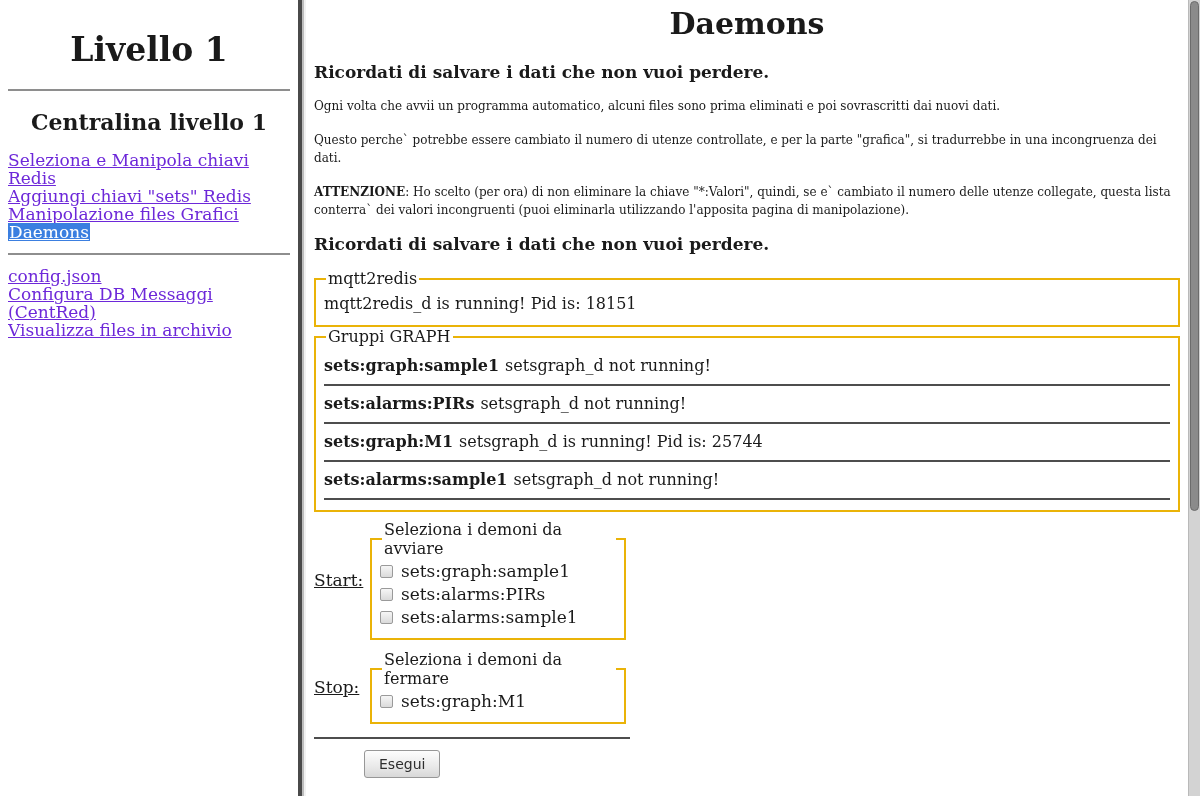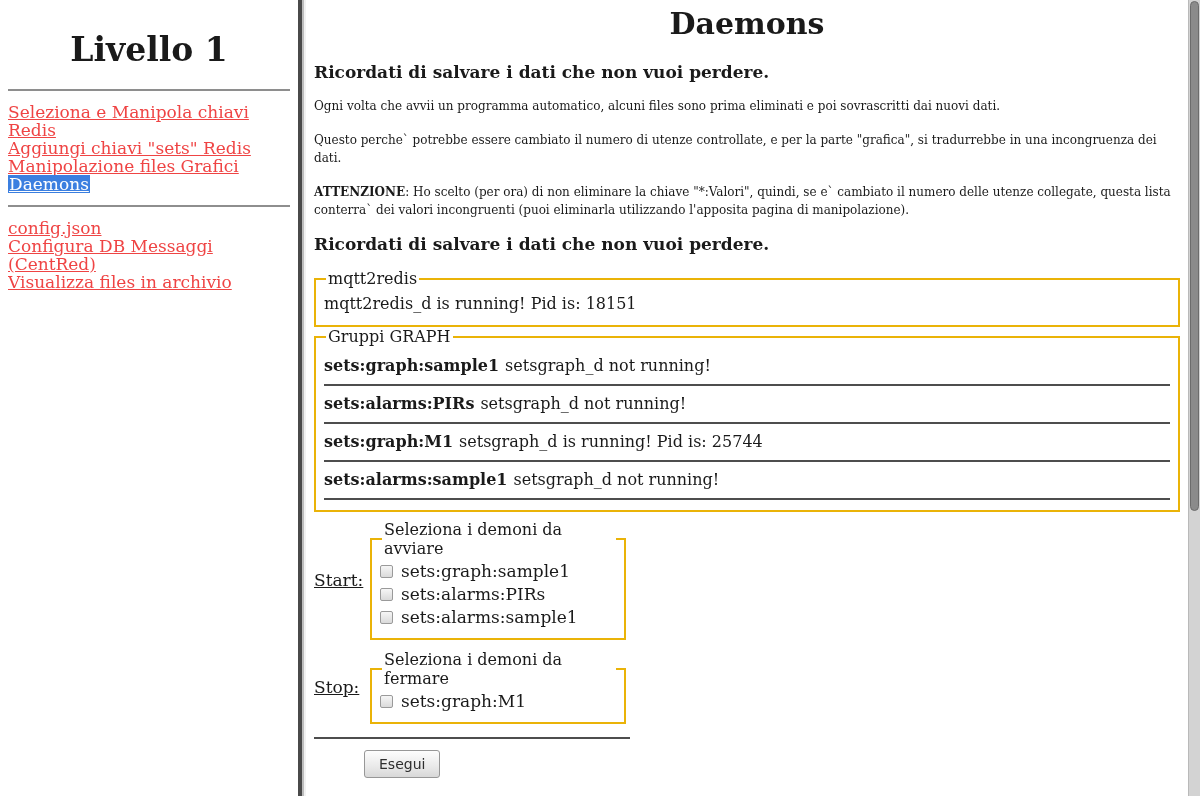--- a/index.html
+++ b/index.html
@@ -28,21 +28,21 @@
     font-size: 22px; font-weight: bold;
     text-align: center; margin: 18px 8px 16px;
   }
   .side-hr {
     border: 0; height: 2px; background: #8e8e8e;
     margin: 12px 8px;
   }
   .nav-links { margin: 0 0 4px 8px; }
   .nav-links a {
     display: inline-block; clear: both; float: left;
-    color: #ef4444; text-decoration: underline;
+    color: #6d28d9; text-decoration: underline;
     font-size: 17px; line-height: 18px; cursor: pointer;
   }
   .nav-links { overflow: hidden; }
   .nav-links a.selected {
     background: #3b7fe0; color: #ffffff; padding: 0 1px;
   }
 
   
   .frame-divider {
     position: absolute; left: 296px; top: 0;
@@ -130,20 +130,21 @@
     border-radius: 5px;
   }
 </style>
 </head>
 <body>
 
 <div class="sidebar">
   <h1>Livello 1</h1>
   <hr class="side-hr">
 
+  <h2>Centralina livello 1</h2>
   <div class="nav-links">
     <a>Seleziona e Manipola chiavi Redis</a>
     <a>Aggiungi chiavi "sets" Redis</a>
     <a>Manipolazione files Grafici</a>
     <a class="selected">Daemons</a>
   </div>
 
   <hr class="side-hr">
 
   <div class="nav-links">

